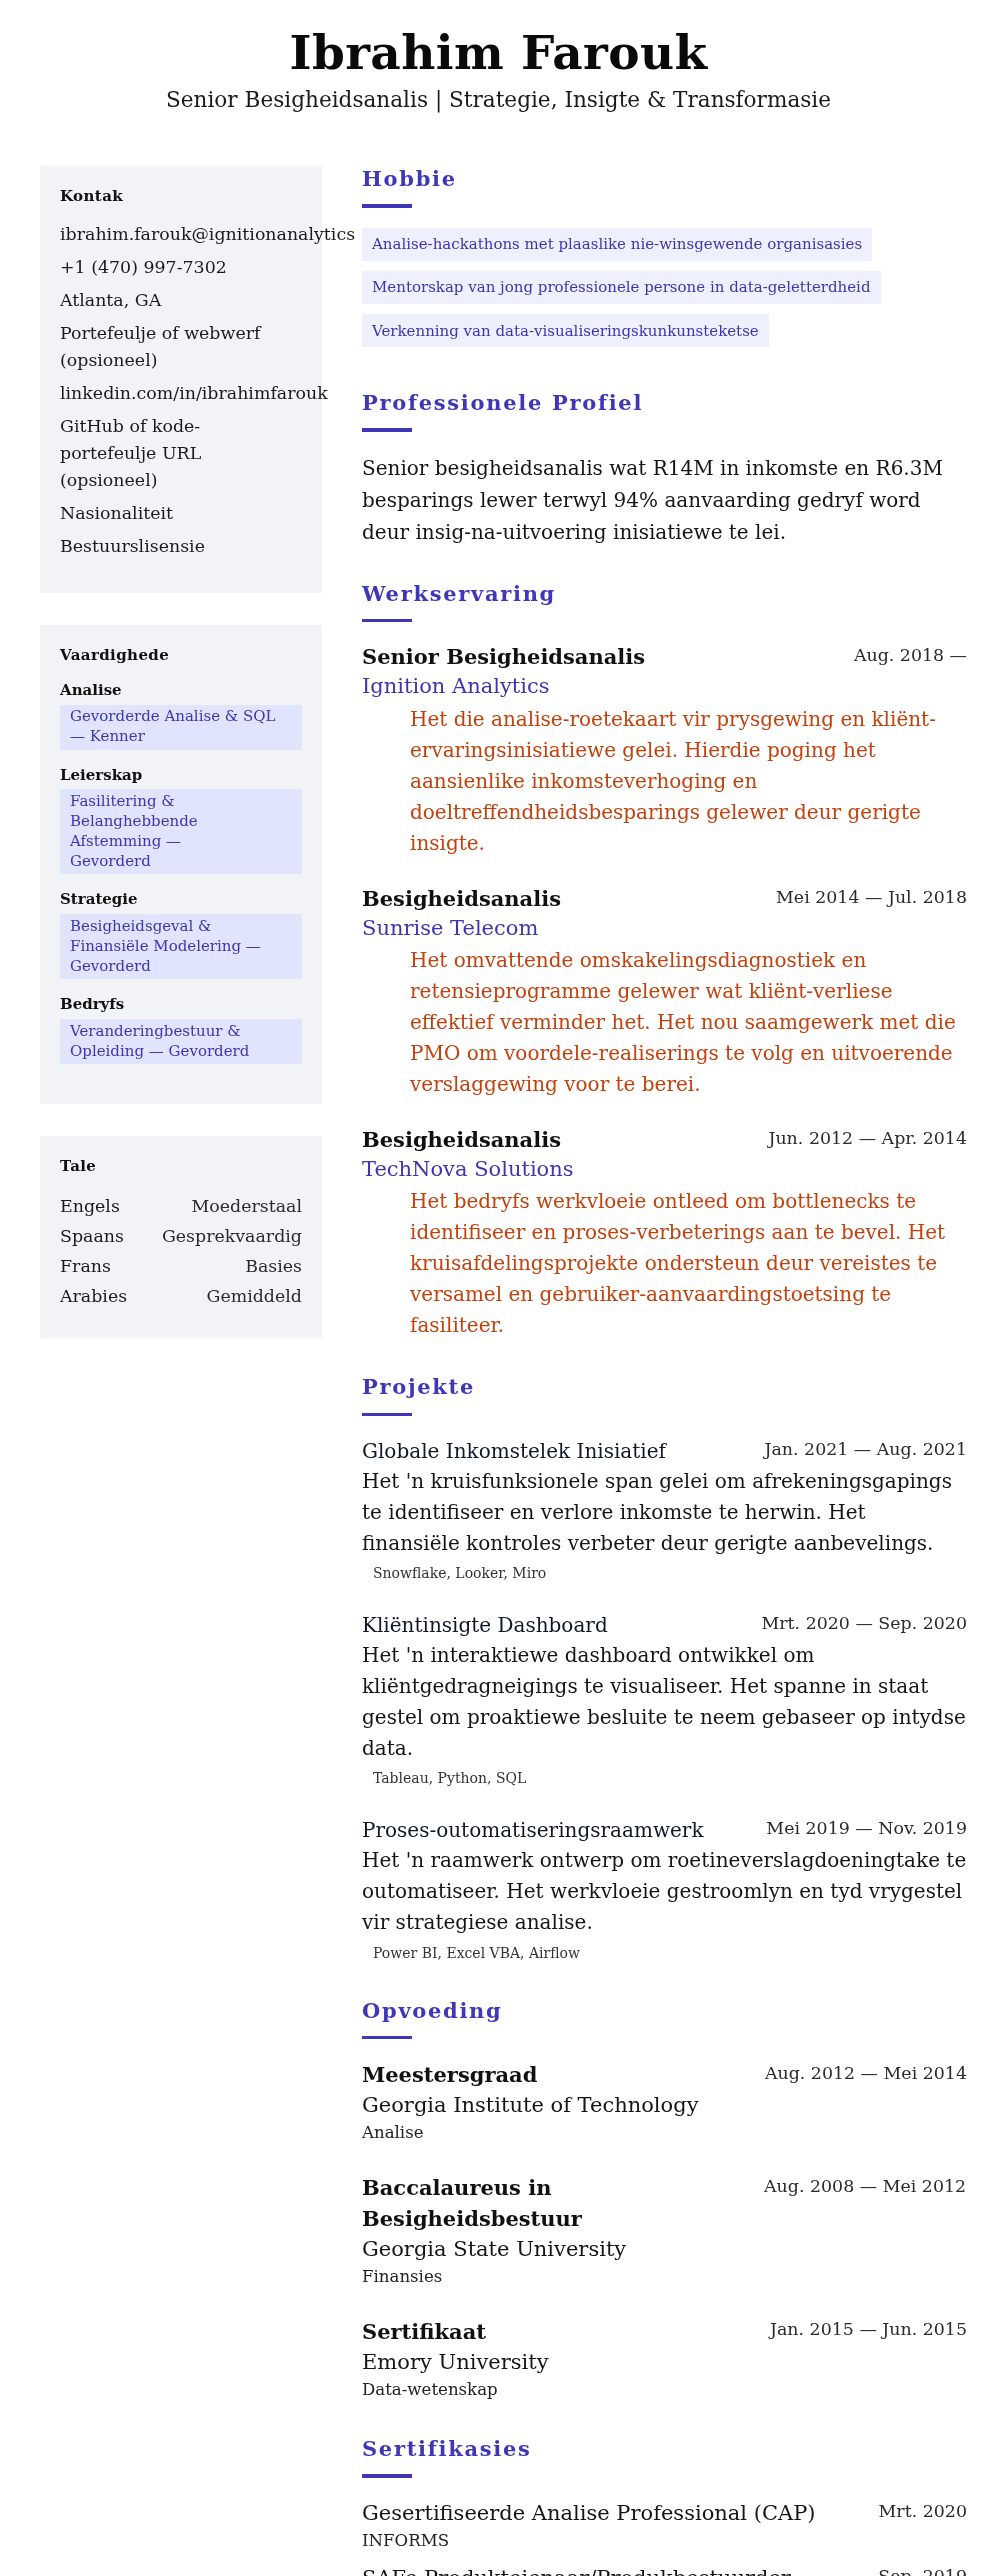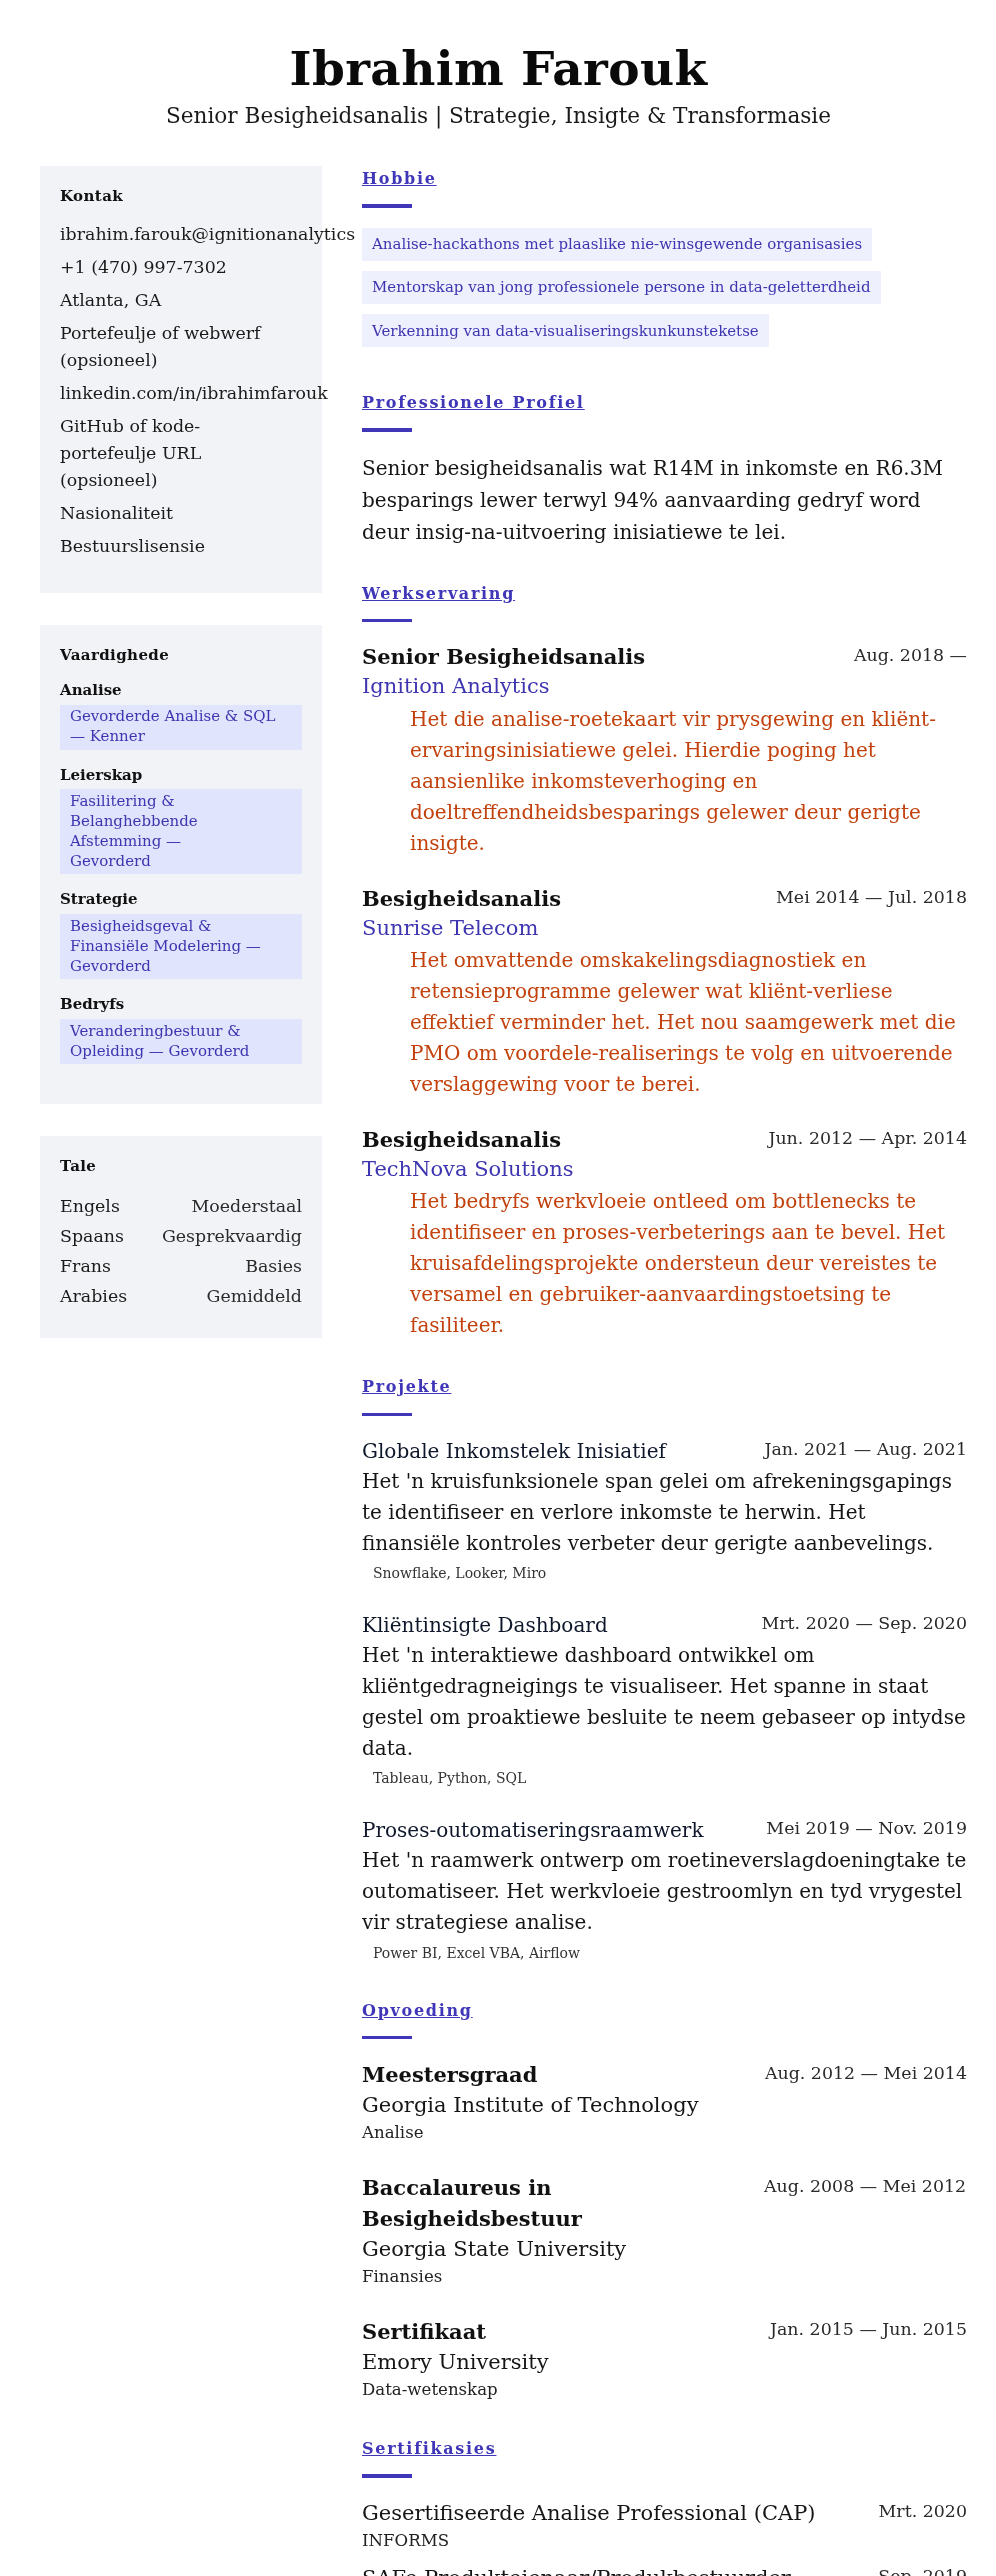--- a/index.html
+++ b/index.html
@@ -7,21 +7,21 @@
     body {
       width: 997px;
       height: 2576px;
       font-family: "DejaVu Serif", serif;
       color: #111111;
       position: relative;
       overflow: hidden;
     }
     .header {
       text-align: center;
-      padding-top: 39px;
+      padding-top: 23px;
     }
     .name {
       font-size: 47px;
       font-weight: bold;
       line-height: 60px;
       color: #0a0a0a;
       letter-spacing: 0.4px;
     }
     .tagline {
       font-size: 21.6px;
@@ -83,26 +83,25 @@
       display: flex;
       justify-content: space-between;
       font-size: 17.4px;
       line-height: 30px;
       color: #1a1a1a;
     }
     .lang-level { color: #2a2a2a; }
 
     .section { margin-bottom: 33px; }
     .section-title {
-      font-size: 16px;
+      font-size: 21px;
       font-weight: bold;
       color: #3f36b8;
       letter-spacing: 1.7px;
       line-height: 25px;
-      text-decoration: underline;
     }
     .section-rule {
       width: 50px;
       height: 3.3px;
       background: #3f36b8;
       margin-top: 13.3px;
       margin-bottom: 20px;
     }
     .hobby-chip {
       display: inline-block;

